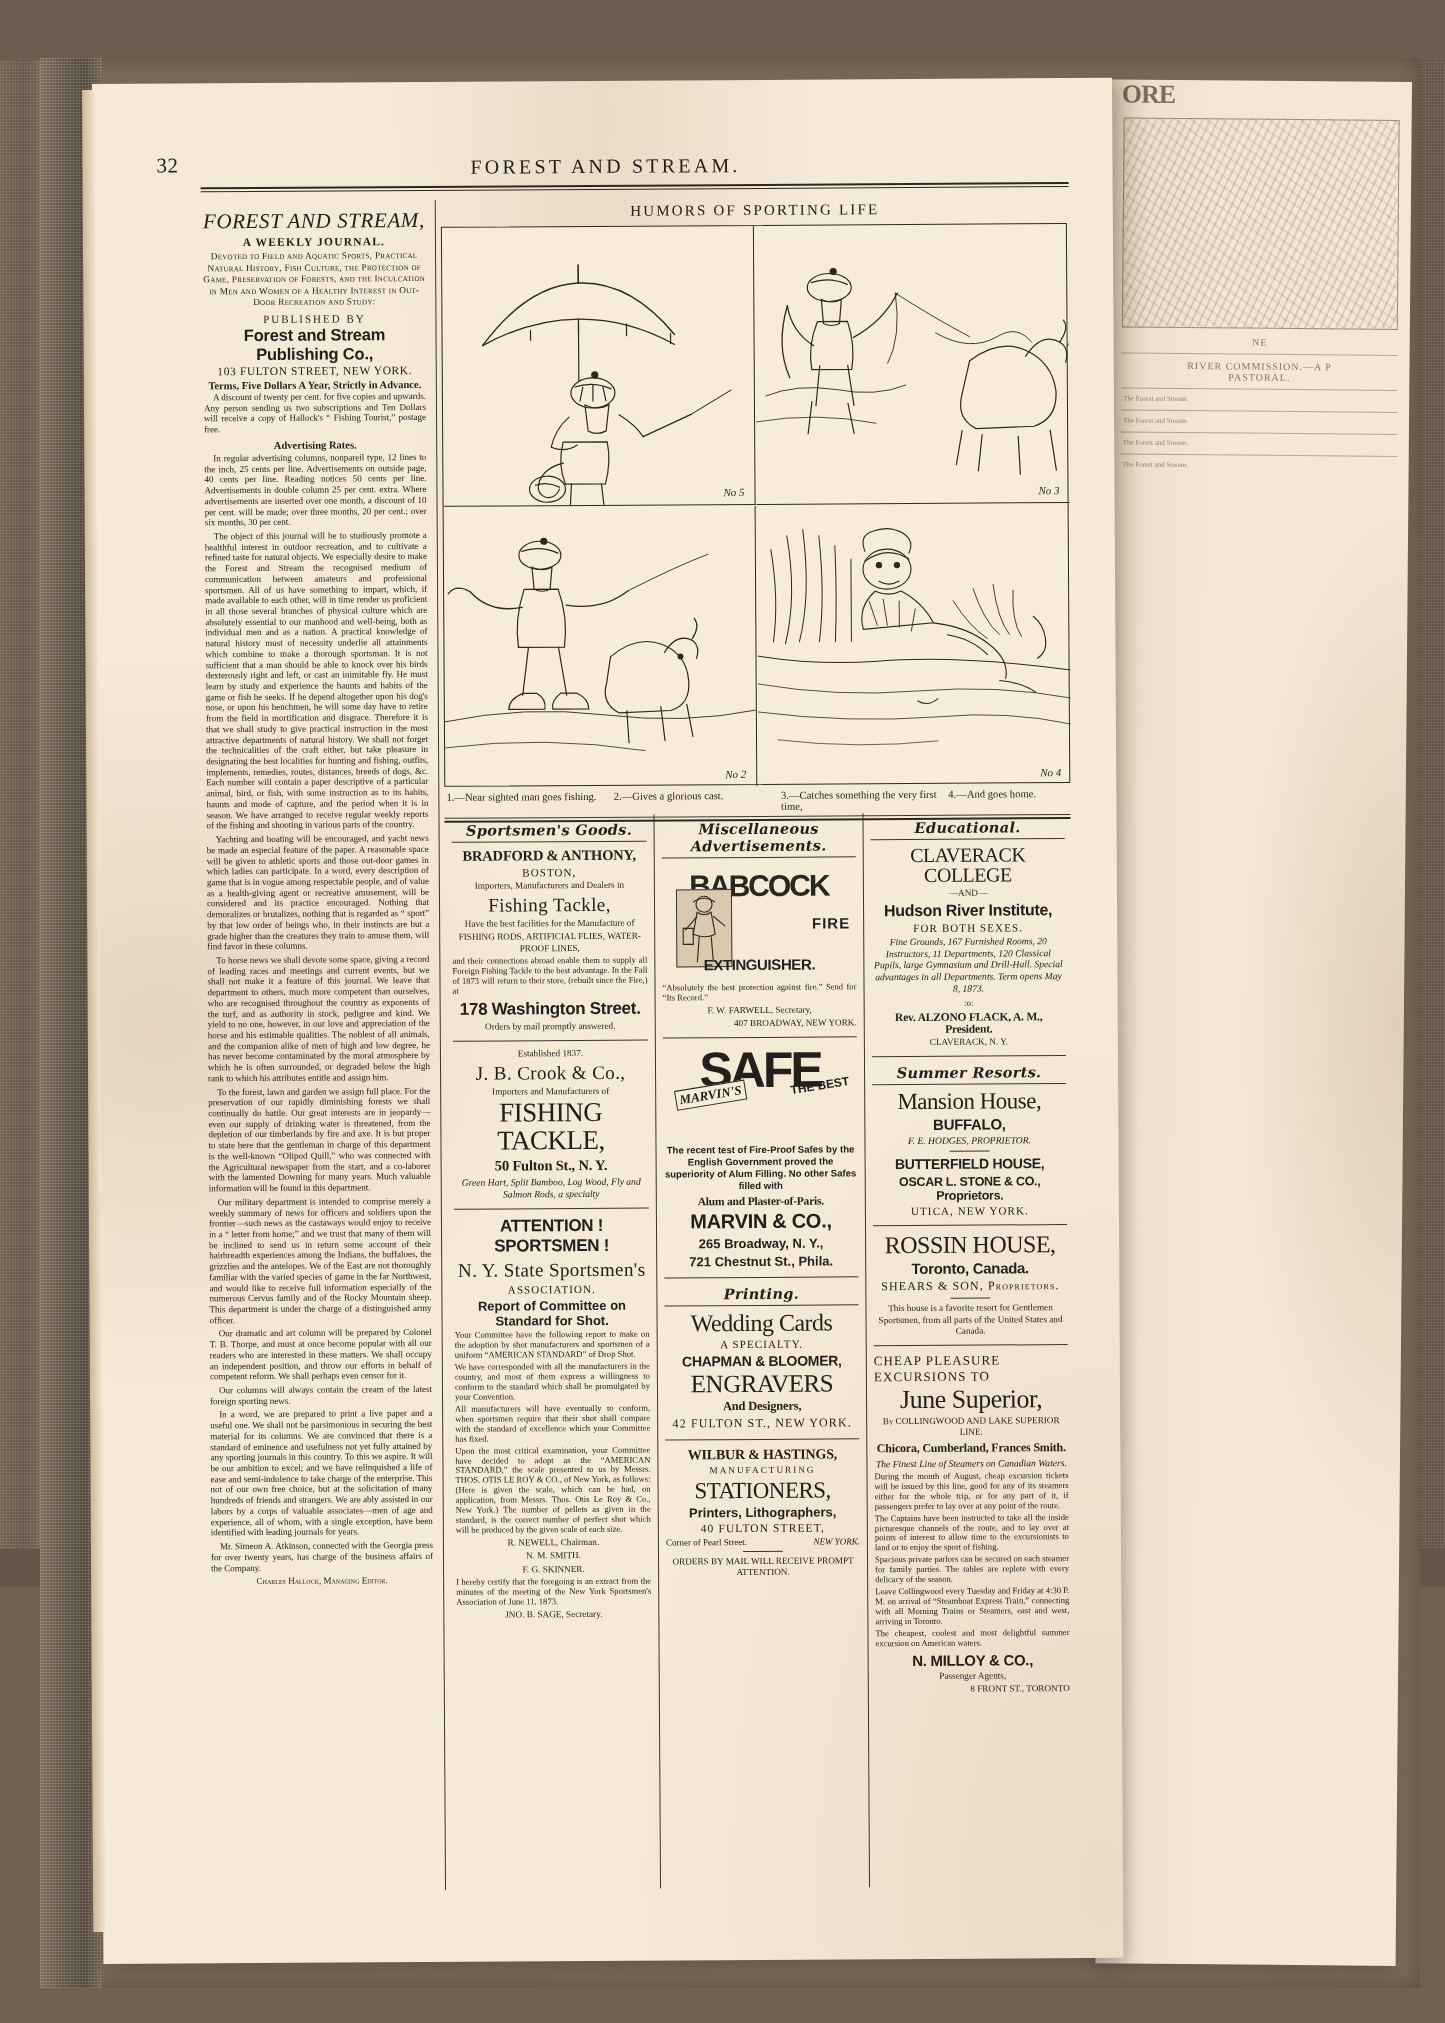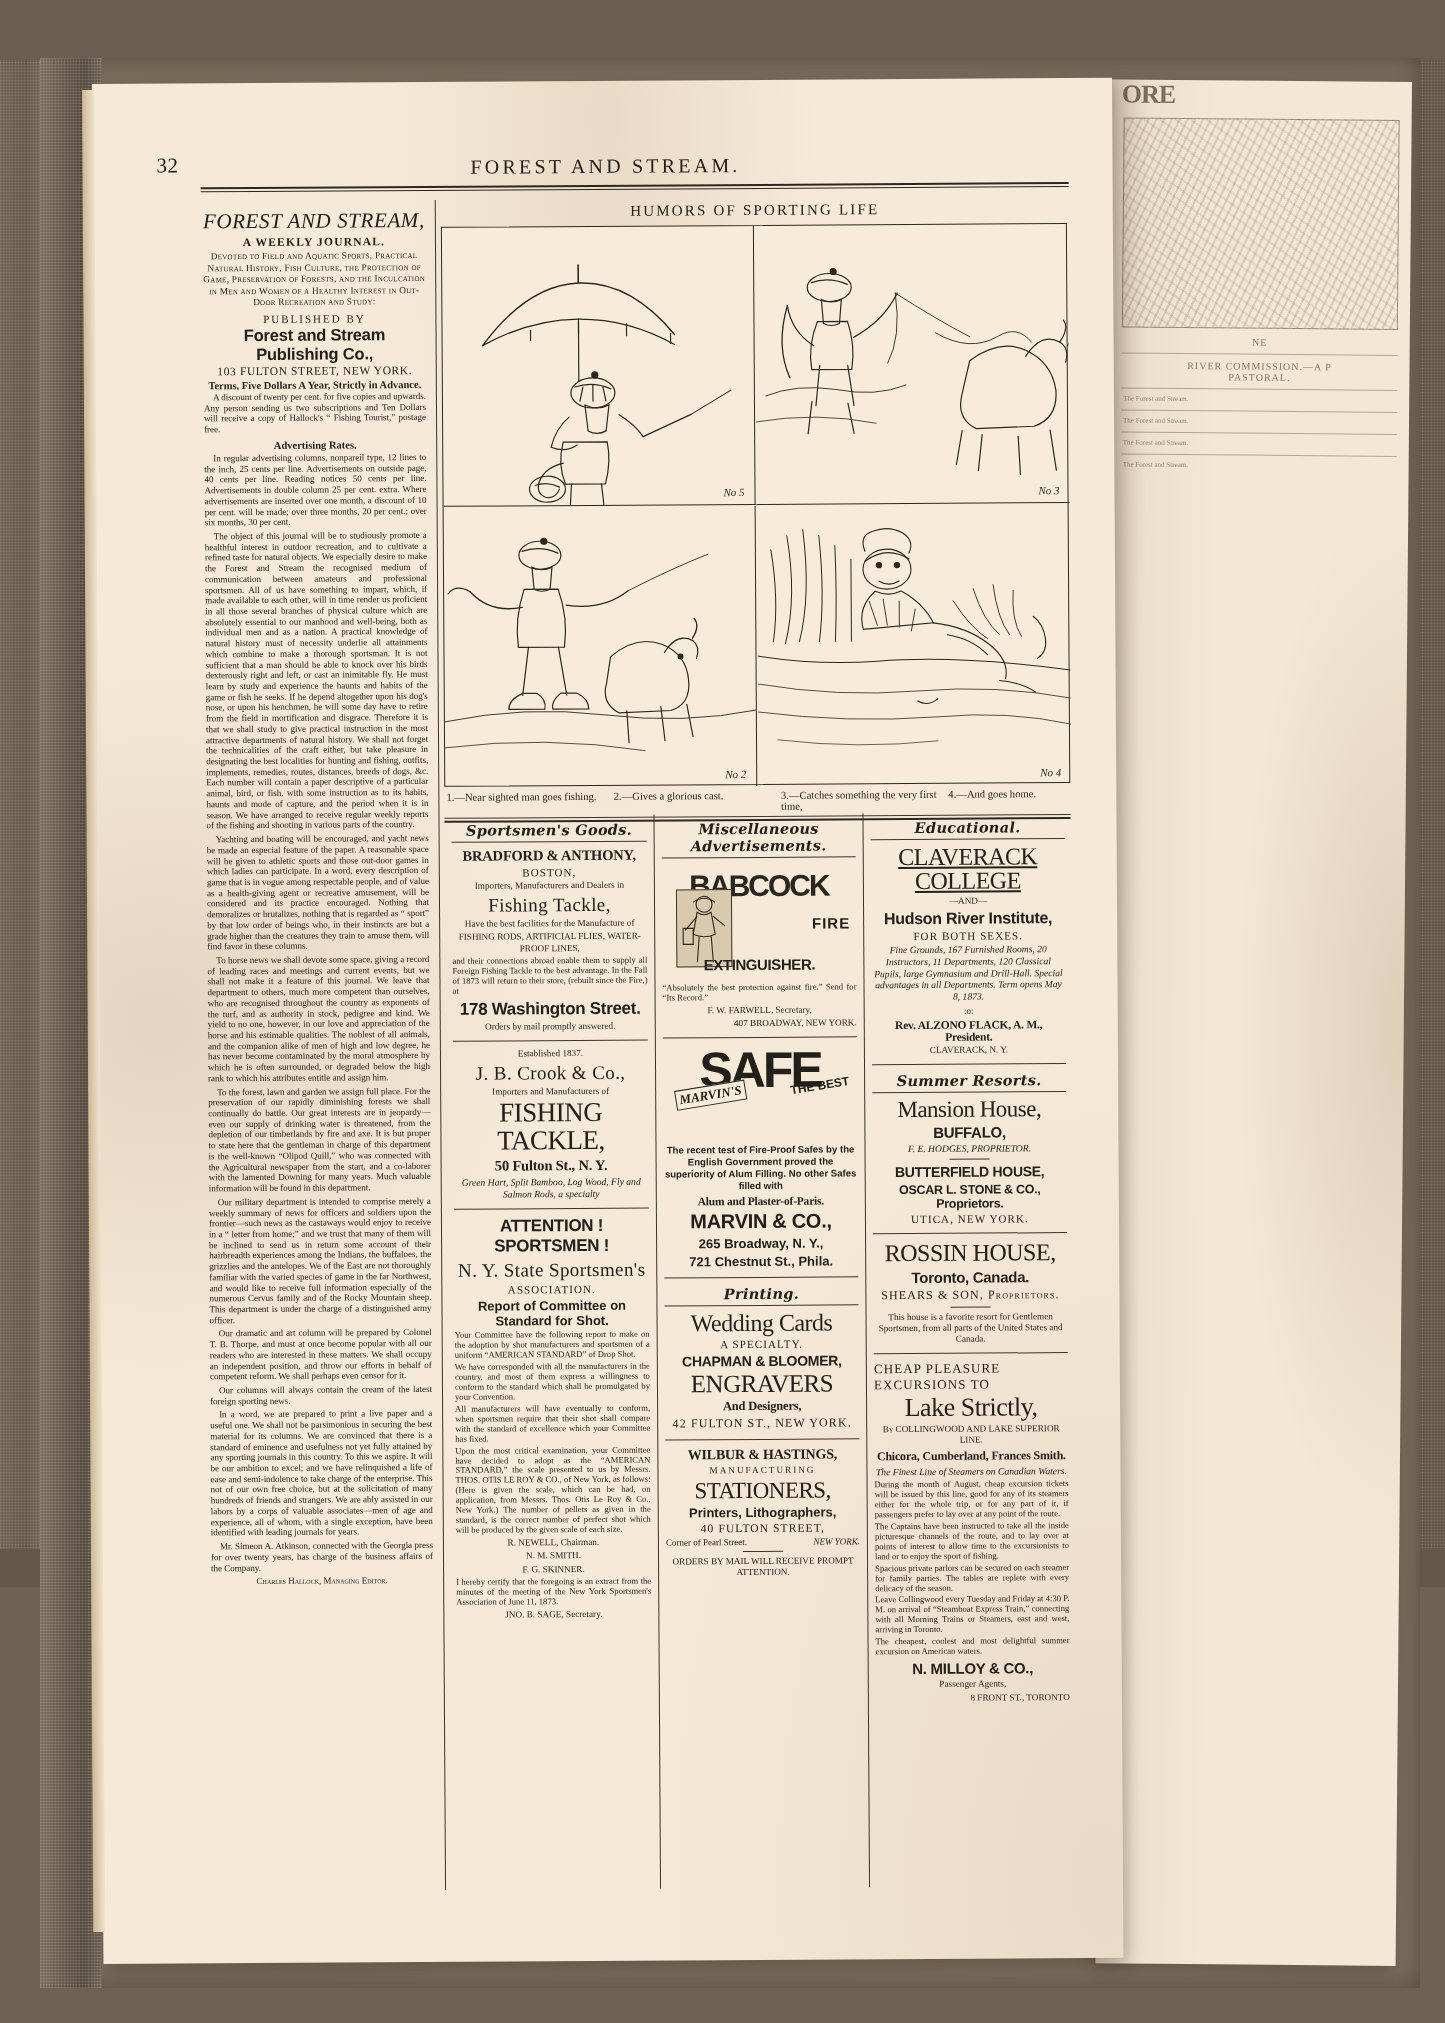--- a/index.html
+++ b/index.html
@@ -479,21 +479,21 @@
                 <div class="minirule"></div>
                 <div class="a-sm">ORDERS BY MAIL WILL RECEIVE PROMPT ATTENTION.</div>
               </div>
             </div>
 
             <div class="adcol">
               <div class="fraktur">Educational.</div>
               <div class="fr-rule"></div>
 
               <div class="ad">
-                <div class="a-huge" style="font-size:24px;text-decoration:underline;">CLAVERACK COLLEGE</div>
+                <div class="a-huge" style="font-size:20px;">CLAVERACK COLLEGE</div>
                 <div class="a-sm">—AND—</div>
                 <div class="a-sans-lg" style="font-size:16px;">Hudson River Institute,</div>
                 <div class="a-mid">FOR BOTH SEXES.</div>
                 <div class="a-it">Fine Grounds, 167 Furnished Rooms, 20 Instructors, 11 Departments, 120 Classical Pupils, large Gymnasium and Drill-Hall.  Special advantages in all Departments.  Term opens May 8, 1873.</div>
                 <div class="a-dot">:o:</div>
                 <div class="a-big" style="font-size:11.5px;">Rev. ALZONO FLACK, A. M., President.</div>
                 <div class="a-sm">CLAVERACK, N. Y.</div>
               </div>
 
               <div class="ad">
@@ -511,21 +511,21 @@
               <div class="ad">
                 <div class="a-huge" style="font-size:24px;">ROSSIN HOUSE,</div>
                 <div class="a-sans-lg" style="font-size:15px;">Toronto, Canada.</div>
                 <div class="a-mid" style="font-size:12px;">SHEARS &amp; SON, Proprietors.</div>
                 <div class="minirule"></div>
                 <div class="a-sm">This house is a favorite resort for Gentlemen Sportsmen, from all parts of the United States and Canada.</div>
               </div>
 
               <div class="ad">
                 <div class="a-mid" style="font-size:13px;text-align:left;">CHEAP PLEASURE EXCURSIONS TO</div>
-                <div class="a-huge" style="font-size:26px;">Lake Strictly,</div>
+                <div class="a-huge" style="font-size:26px;">June Superior,</div>
                 <div class="a-sm" style="font-variant:small-caps;">By COLLINGWOOD AND LAKE SUPERIOR LINE.</div>
                 <div class="a-big" style="font-size:12px;">Chicora,  Cumberland,  Frances Smith.</div>
                 <div class="a-it">The Finest Line of Steamers on Canadian Waters.</div>
                 <div class="a-just">During the month of August, cheap excursion tickets will be issued by this line, good for any of its steamers either for the whole trip, or for any part of it, if passengers prefer to lay over at any point of the route.</div>
                 <div class="a-just">The Captains have been instructed to take all the inside picturesque channels of the route, and to lay over at points of interest to allow time to the excursionists to land or to enjoy the sport of fishing.</div>
                 <div class="a-just">Spacious private parlors can be secured on each steamer for family parties.  The tables are replete with every delicacy of the season.</div>
                 <div class="a-just">Leave Collingwood every Tuesday and Friday at 4:30 P. M. on arrival of “Steamboat Express Train,” connecting with all Morning Trains or Steamers, east and west, arriving in Toronto.</div>
                 <div class="a-just">The cheapest, coolest and most delightful summer excursion on American waters.</div>
                 <div class="a-sans-lg" style="font-size:15px;">N. MILLOY &amp; CO.,</div>
                 <div class="a-sm">Passenger Agents,</div>

